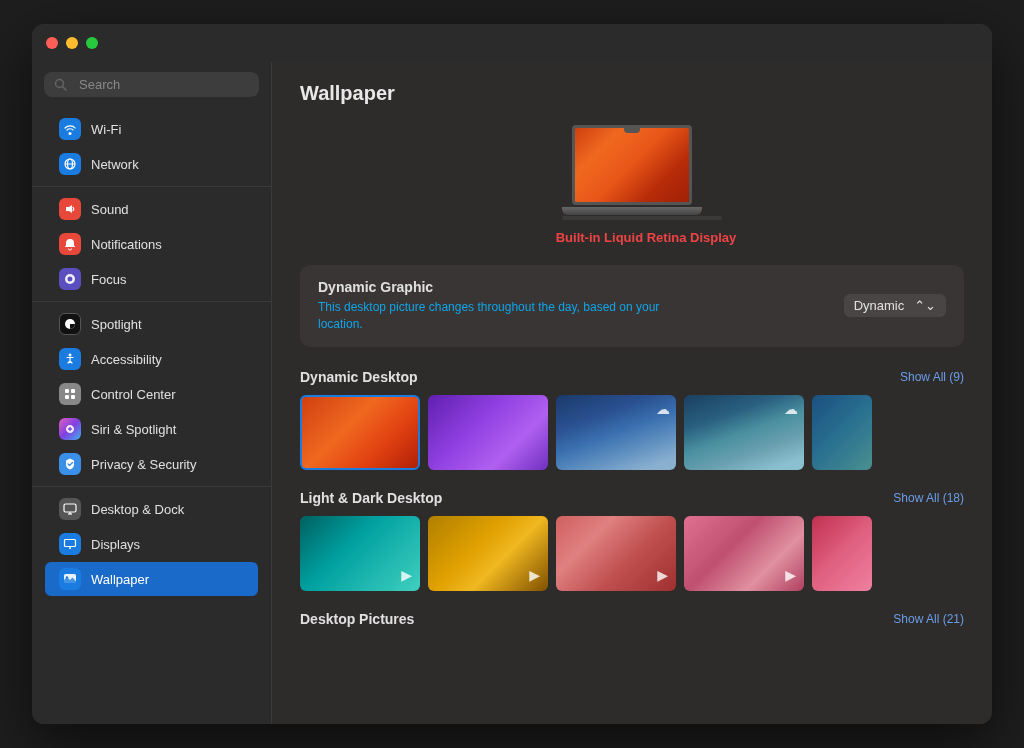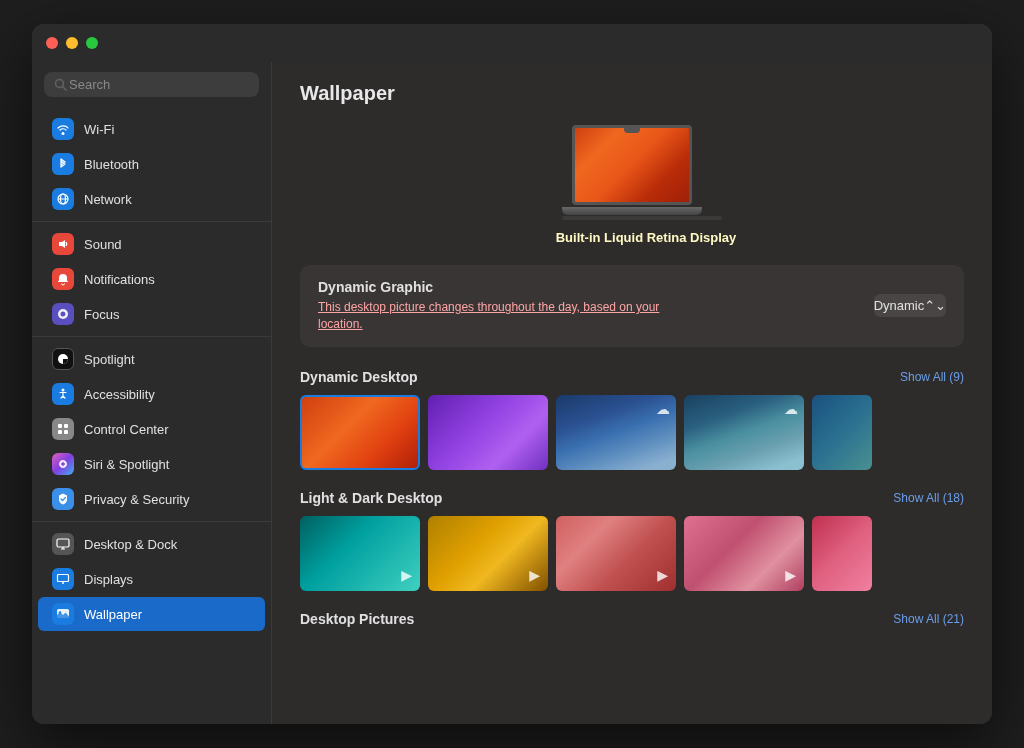--- a/index.html
+++ b/index.html
@@ -59,32 +59,32 @@
     .sidebar::-webkit-scrollbar { width: 0; }
     .search-container {
       padding: 10px 12px;
     }
     .search-box {
       display: flex;
       align-items: center;
       background: #3d3d3d;
       border-radius: 8px;
       padding: 5px 10px;
-      gap: 2px;
+      gap: 12px;
     }
     .search-icon-svg {
       opacity: 0.5;
       flex-shrink: 0;
     }
     .search-placeholder {
       color: #888;
       font-size: 13px;
     }
     .sidebar-group {
-      padding: 4px 0;
+      padding: 4px 7px;
       border-bottom: 1px solid #3a3a3a;
     }
     .sidebar-group:last-child { border-bottom: none; }
     .sidebar-item {
       display: flex;
       align-items: center;
       padding: 6px 14px;
       gap: 10px;
       cursor: pointer;
       border-radius: 6px;
@@ -190,21 +190,21 @@
     .laptop-base-bottom {
       width: 160px;
       height: 4px;
       background: #3a3a3a;
       border-radius: 2px;
       margin: 1px auto 0;
     }
     .display-label {
       font-size: 13px;
       font-weight: 600;
-      color: #fef9c3;
+      color: #ef4444;
       margin-top: 10px;
       padding-left: 28px;
     }
 
     
     .wallpaper-card {
       background: #3a3535;
       border-radius: 10px;
       padding: 14px 18px;
       margin-bottom: 22px;
@@ -213,32 +213,31 @@
       align-items: center;
     }
     .wallpaper-info h3 {
       font-size: 14px;
       font-weight: 600;
       color: #e0e0e0;
       margin-bottom: 4px;
     }
     .wallpaper-info p {
       font-size: 12px;
-      color: #fca5a5;
+      color: #0ea5e9;
       max-width: 360px;
       line-height: 1.4;
-      text-decoration: underline;
     }
     .wallpaper-dropdown {
       display: flex;
       align-items: center;
-      gap: 0;
+      gap: 10px;
       background: #4a4545;
       border-radius: 6px;
-      padding: 4px 0;
+      padding: 4px 10px;
       cursor: pointer;
     }
     .wallpaper-dropdown span {
       font-size: 13px;
       color: #e0e0e0;
     }
     .dropdown-arrows {
       font-size: 10px;
       color: #aaa;
     }
@@ -363,28 +362,20 @@
           <div class="icon-circle ic-wifi">
             <svg width="14" height="14" viewBox="0 0 14 14" fill="none">
               <path d="M7 10a1.5 1.5 0 100 3 1.5 1.5 0 000-3z" fill="white"></path>
               <path d="M4 8c1.65-1.65 5-1.65 6 0" stroke="white" stroke-width="1.2" stroke-linecap="round" fill="none"></path>
               <path d="M2 6c2.76-2.76 8-2.76 10 0" stroke="white" stroke-width="1.2" stroke-linecap="round" fill="none"></path>
             </svg>
           </div>
           <span class="sidebar-item-label">Wi-Fi</span>
         </div>
         <div class="sidebar-item">
-          <div class="icon-circle ic-bluetooth">
-            <svg width="14" height="14" viewBox="0 0 14 14" fill="none">
-              <path d="M5 4l4 3-4 3V2l4 3-4 3" stroke="white" stroke-width="1.3" stroke-linecap="round" stroke-linejoin="round" fill="none"></path>
-            </svg>
-          </div>
-          <span class="sidebar-item-label">Bluetooth</span>
-        </div>
-        <div class="sidebar-item">
           <div class="icon-circle ic-network">
             <svg width="14" height="14" viewBox="0 0 14 14" fill="none">
               <circle cx="7" cy="7" r="5" stroke="white" stroke-width="1.2" fill="none"></circle>
               <ellipse cx="7" cy="7" rx="2.5" ry="5" stroke="white" stroke-width="1.2" fill="none"></ellipse>
               <line x1="2" y1="7" x2="12" y2="7" stroke="white" stroke-width="1.2"></line>
             </svg>
           </div>
           <span class="sidebar-item-label">Network</span>
         </div>
       </div>

